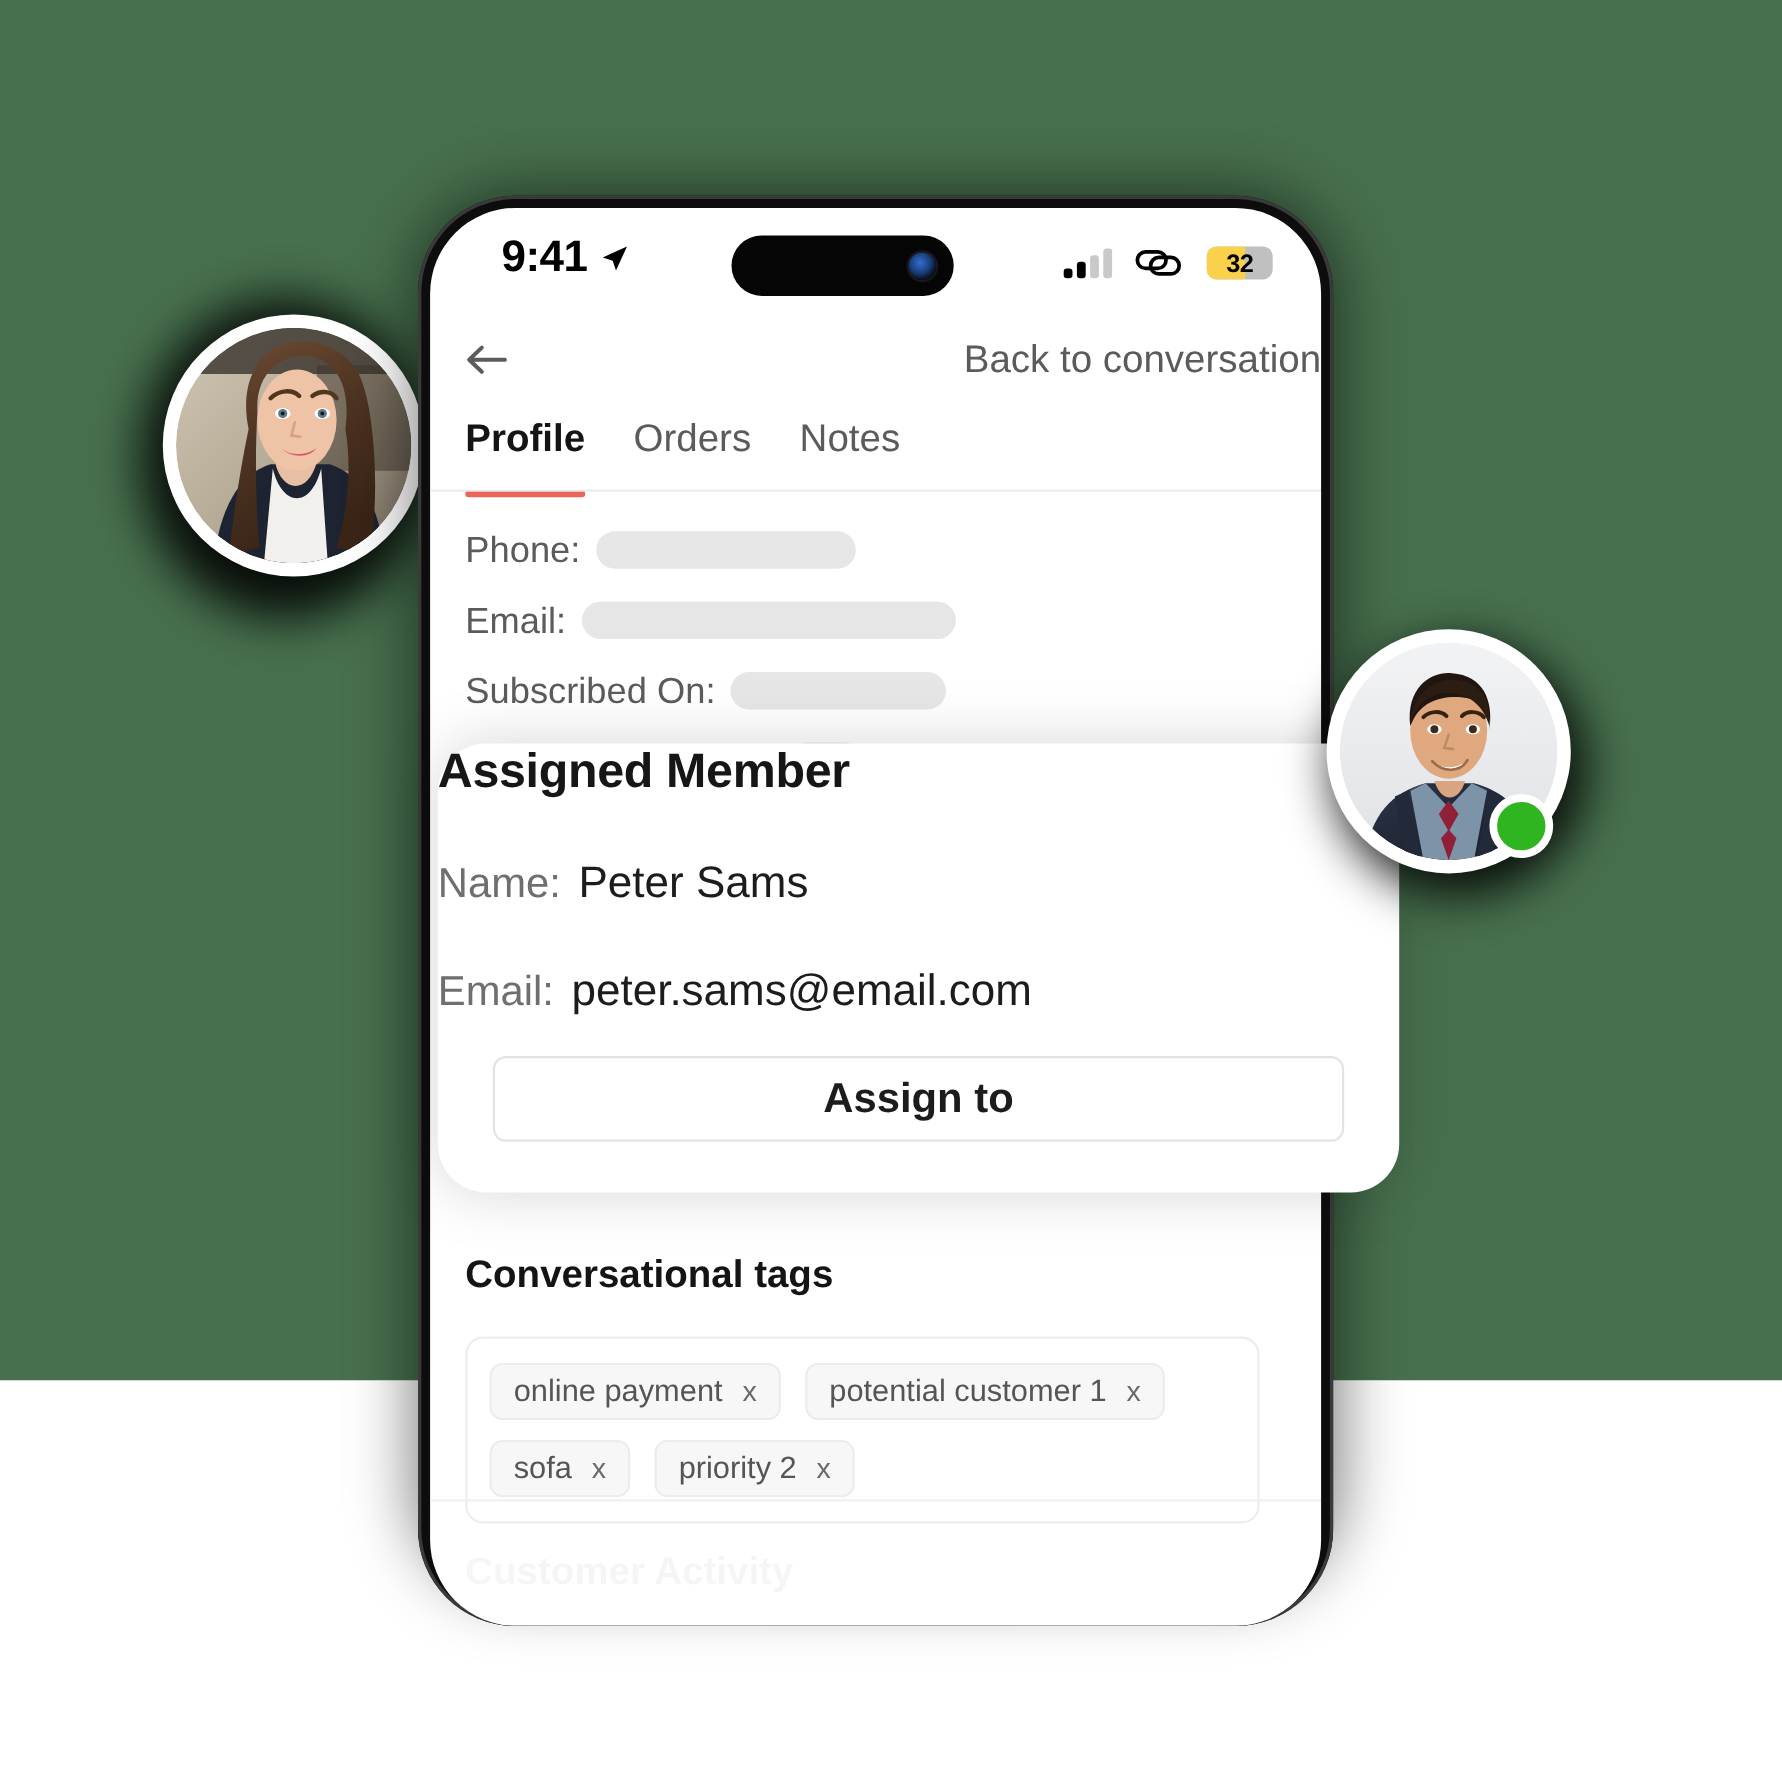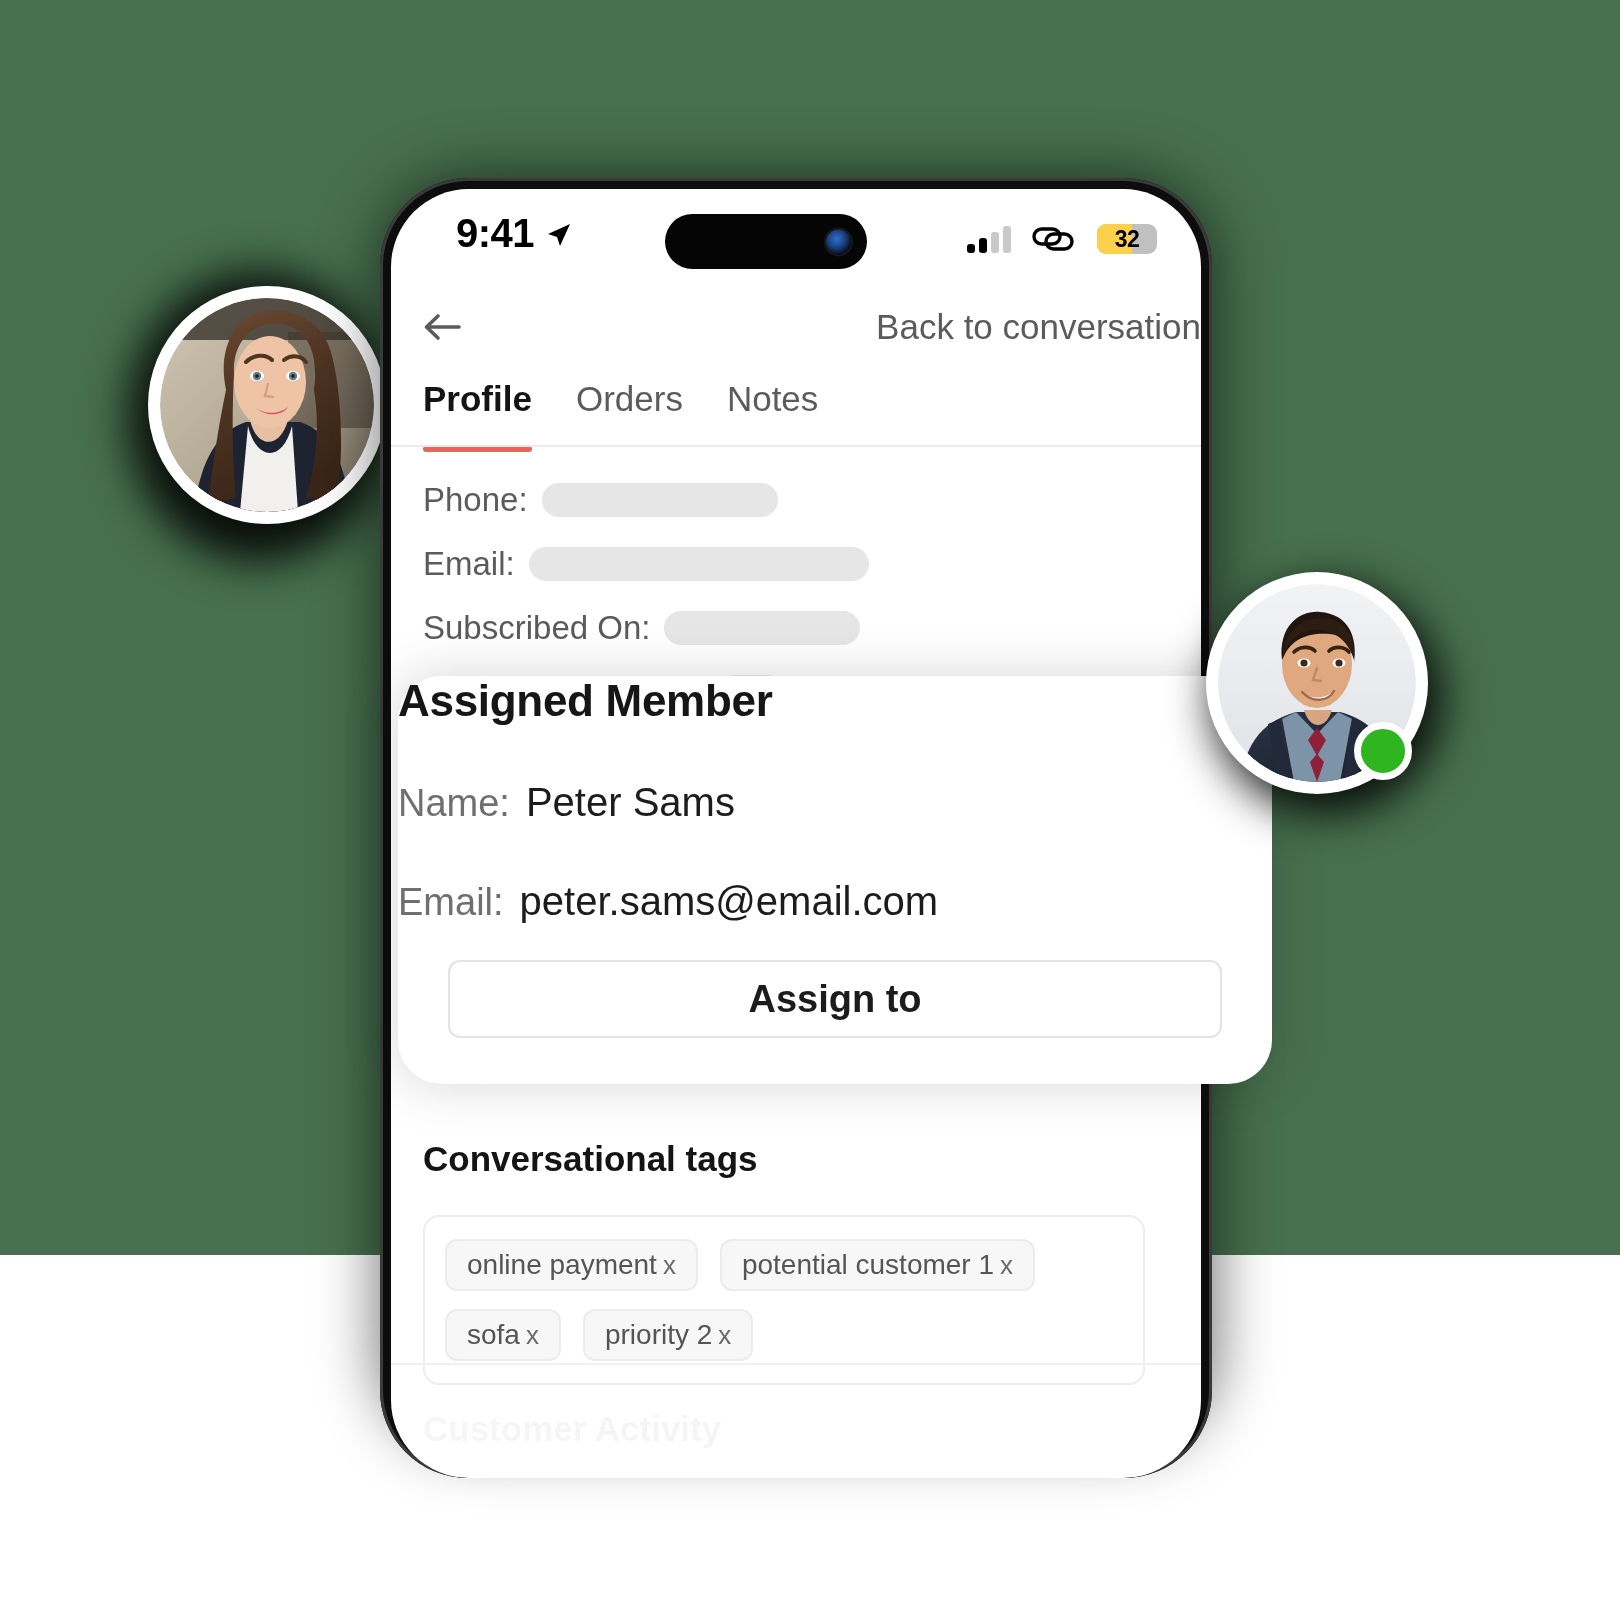--- a/index.html
+++ b/index.html
@@ -230,21 +230,21 @@
     padding: 22px 20px;
     border: 2px solid #ededed;
     border-radius: 16px;
     display: flex;
     flex-wrap: wrap;
     gap: 18px 22px;
   }
   .tag {
     display: flex;
     align-items: center;
-    gap: 6px;
+    gap: 18px;
     height: 52px;
     padding: 0 20px;
     background: #f7f7f7;
     border: 2px solid #ececec;
     border-radius: 12px;
     font-size: 28px;
     color: #555555;
     white-space: nowrap;
   }
   .tag-x {

